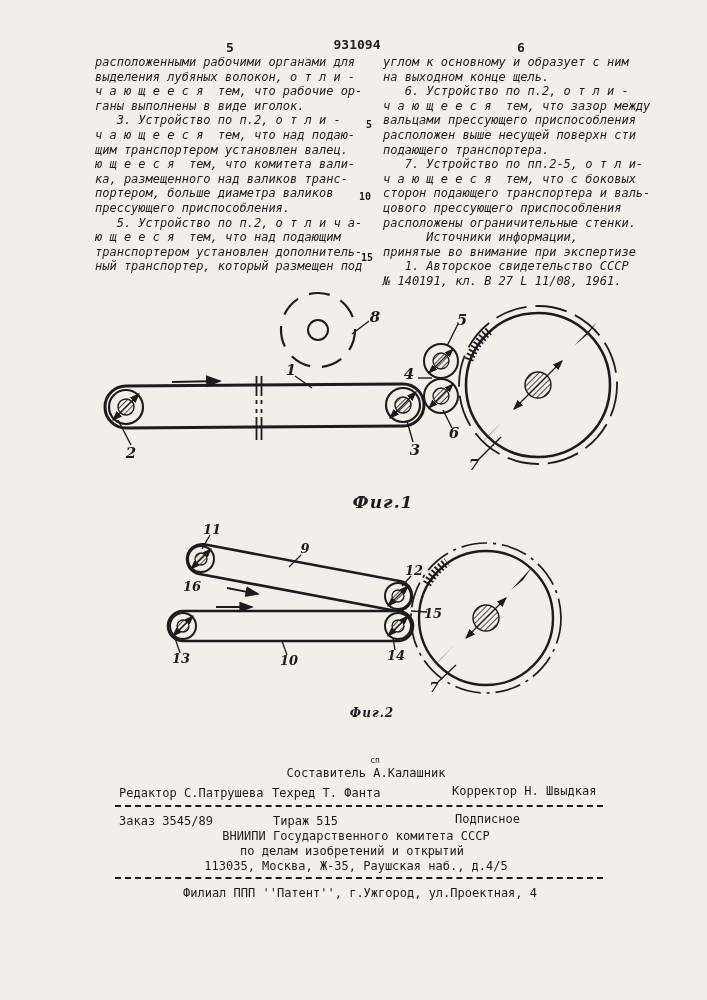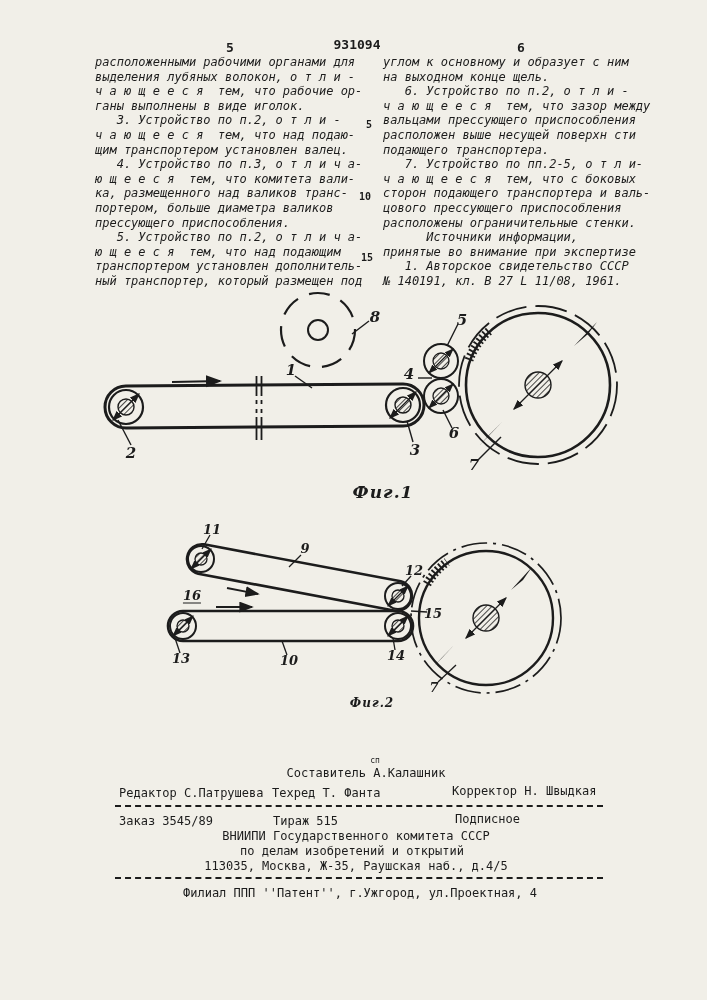--- a/index.html
+++ b/index.html
@@ -11,25 +11,25 @@
   .ctr{transform:translate(-50%,-50%);text-align:right;}
   .line{white-space:pre;font-size:12px;line-height:14.6px;letter-spacing:0px;font-style:italic;}
   .col{position:absolute;width:280px;}
   .hdr{position:absolute;font-size:13px;font-weight:bold;transform:translate(-50%,-50%);}
   .gut{position:absolute;font-size:10px;font-weight:bold;transform:translate(-50%,-50%);}
   .figlab{
     position:absolute;transform:translate(-50%,-50%);
     font-family:"DejaVu Serif","Liberation Serif",serif;
     font-style:italic;font-weight:bold;font-size:15px;line-height:1;
   }
-  .figlab.u{border-bottom:1.5px solid #1c1c1c;padding-bottom:1px;}
+  .figlab.u{border-bottom:1.5px solid #1c1c1c;padding-bottom:18px;}
   .caption{
     position:absolute;transform:translate(-50%,-50%);
     font-family:"DejaVu Serif","Liberation Serif",serif;
-    font-style:italic;font-weight:bold;letter-spacing:1px;
+    font-style:italic;font-weight:bold;letter-spacing:1px;margin-top:10px;
   }
   .cap1{font-size:17px;}
   .cap2{font-size:12px;}
   .footrow{position:absolute;font-size:12px;white-space:pre;}
   .dashrule{position:absolute;border-top:2px dashed #1c1c1c;height:0;}
   .tiny{position:absolute;font-size:8px;transform:translate(-50%,-50%);}
   svg{position:absolute;overflow:visible;}
   svg *{vector-effect:none;}
 </style>
 </head>
@@ -40,21 +40,20 @@
 <div class="hdr" style="left:521px;top:47px">6</div>
 
 <div class="col" style="left:95px;top:55px">
     <div class="line">расположенными рабочими органами для</div>
     <div class="line">выделения лубяных волокон, о т л и -</div>
     <div class="line">ч а ю щ е е с я  тем, что рабочие ор-</div>
     <div class="line">ганы выполнены в виде иголок.</div>
     <div class="line">   3. Устройство по п.2, о т л и -</div>
     <div class="line">ч а ю щ е е с я  тем, что над подаю-</div>
     <div class="line">щим транспортером установлен валец.</div>
-    <div class="line">   4. Устройство по п.3, о т л и ч а-</div>
     <div class="line">ю щ е е с я  тем, что комитета вали-</div>
     <div class="line">ка, размещенного над валиков транс-</div>
     <div class="line">портером, больше диаметра валиков</div>
     <div class="line">прессующего приспособления.</div>
     <div class="line">   5. Устройство по п.2, о т л и ч а-</div>
     <div class="line">ю щ е е с я  тем, что над подающим</div>
     <div class="line">транспортером установлен дополнитель-</div>
     <div class="line">ный транспортер, который размещен под</div>
   </div>
 <div class="col" style="left:383px;top:55px">

